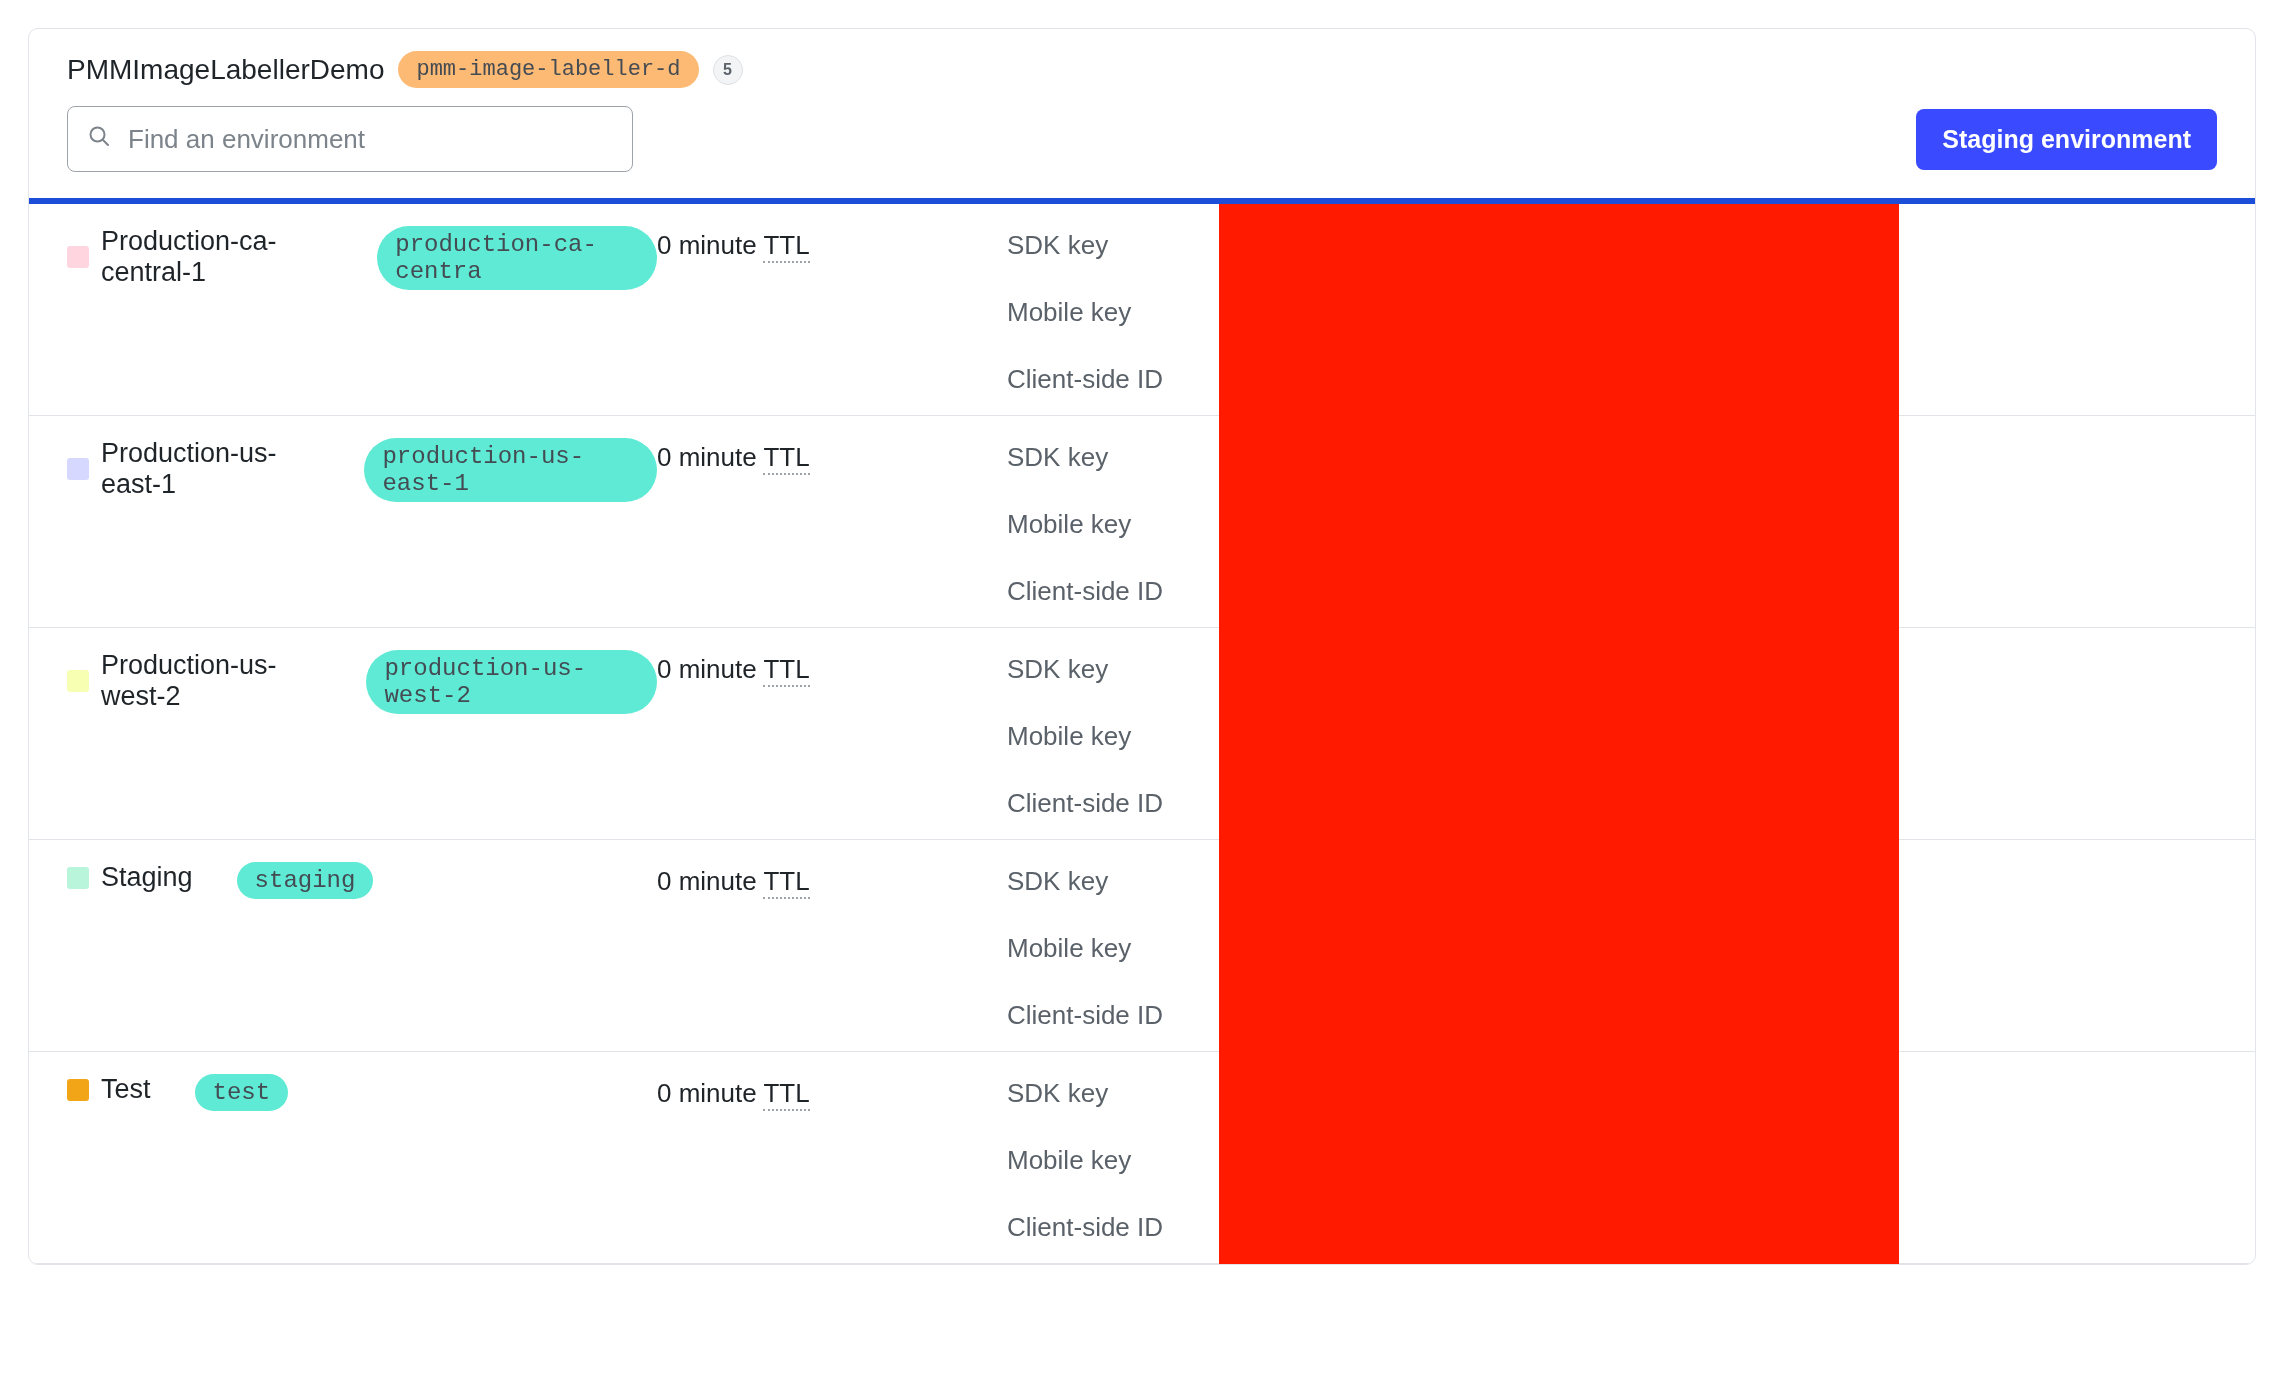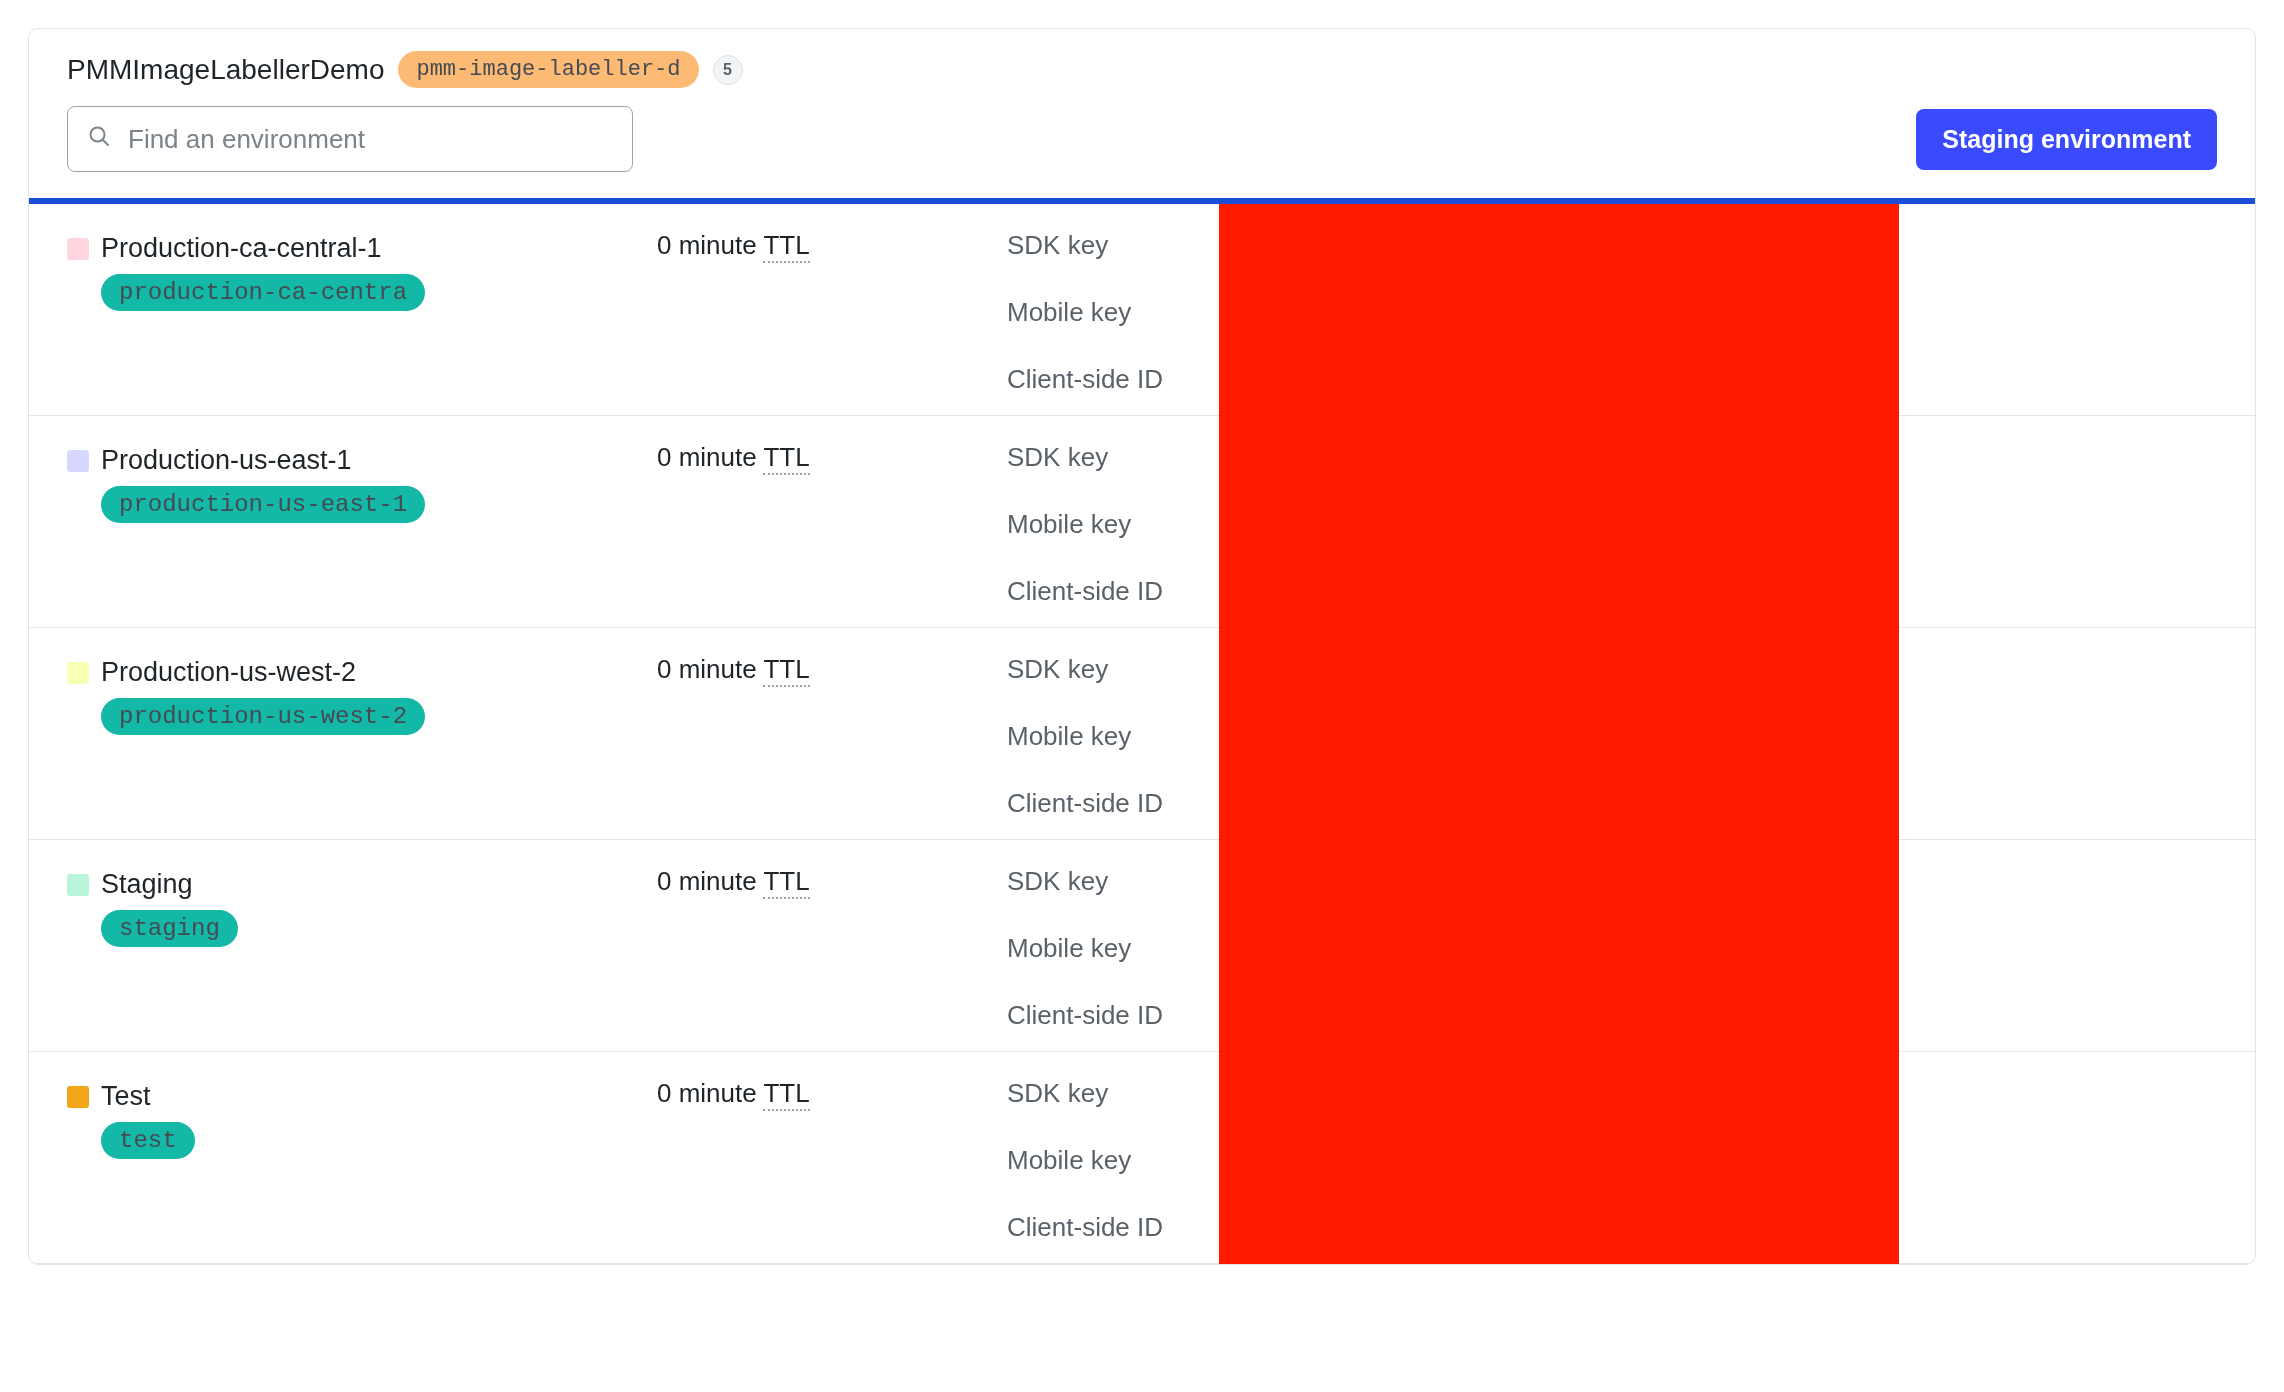--- a/index.html
+++ b/index.html
@@ -98,43 +98,42 @@
   .env-row {
     display: grid;
     grid-template-columns: 590px 350px 1fr;
     border-bottom: 1px solid #e1e4e8;
     padding: 22px 38px 20px 38px;
     align-items: start;
   }
   .env-row:last-child { border-bottom: none; }
   .env-name-cell {
     display: flex;
-    flex-direction: column;
+    flex-direction: row;
     align-items: flex-start;
     gap: 10px;
-    margin-top: 7px;
   }
   .name-line {
     display: flex;
     align-items: center;
     gap: 12px;
   }
   .env-swatch {
     width: 22px;
     height: 22px;
     border-radius: 3px;
     flex-shrink: 0;
   }
   .env-name {
     font-size: 27px;
     font-weight: 400;
     color: #1f2429;
   }
   .env-key-pill {
-    background: #14b8a6;
+    background: #5eead4;
     color: #444b53;
     font-family: "SFMono-Regular", Consolas, "Liberation Mono", Menlo, monospace;
     font-size: 24px;
     padding: 5px 18px;
     border-radius: 999px;
     margin-left: 34px;
   }
   .ttl-cell {
     font-size: 26px;
     color: #1f2429;

